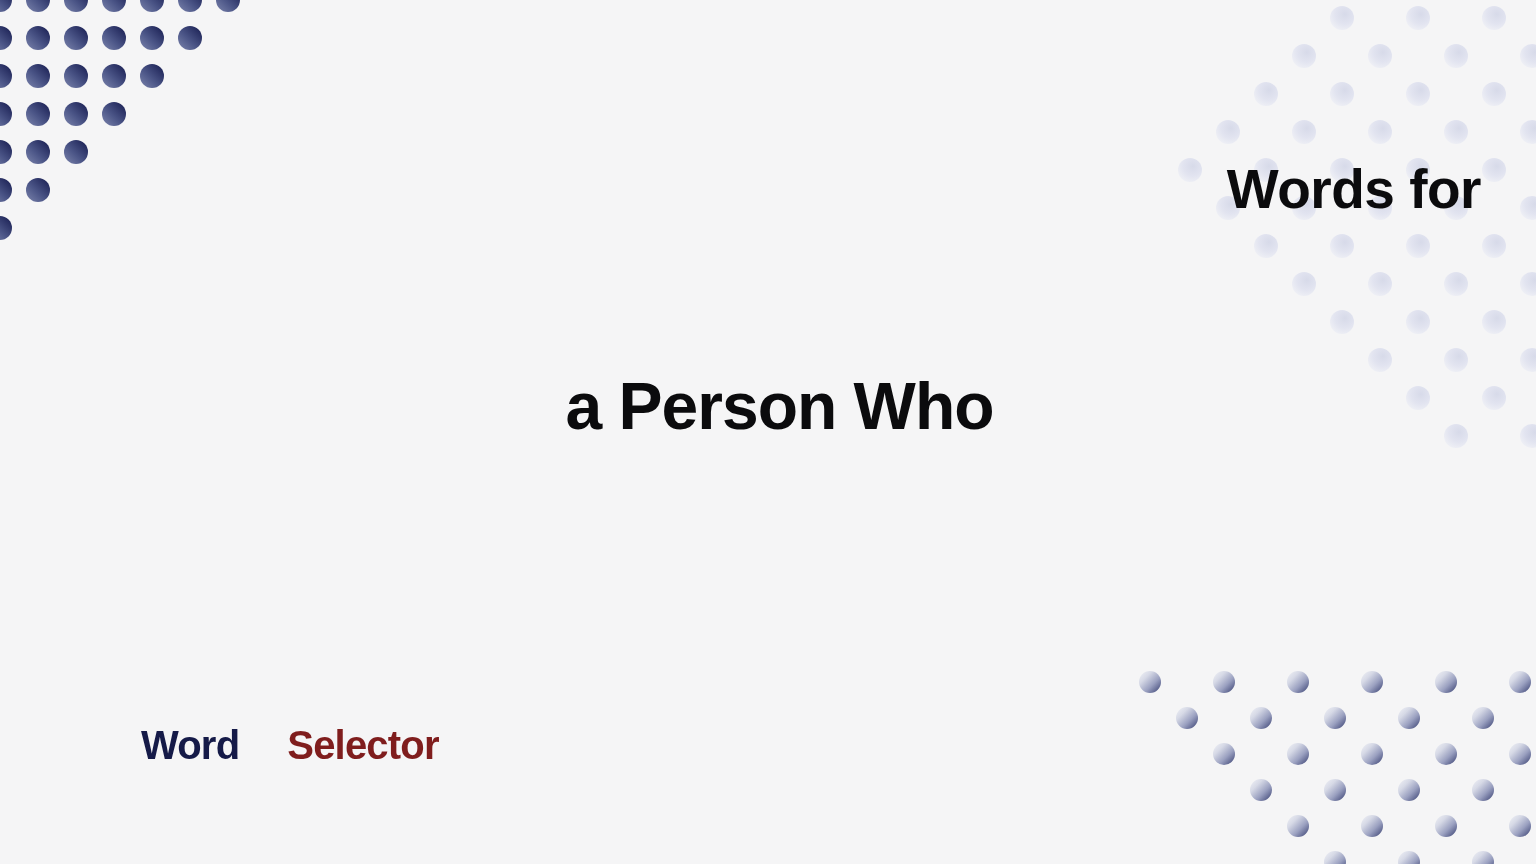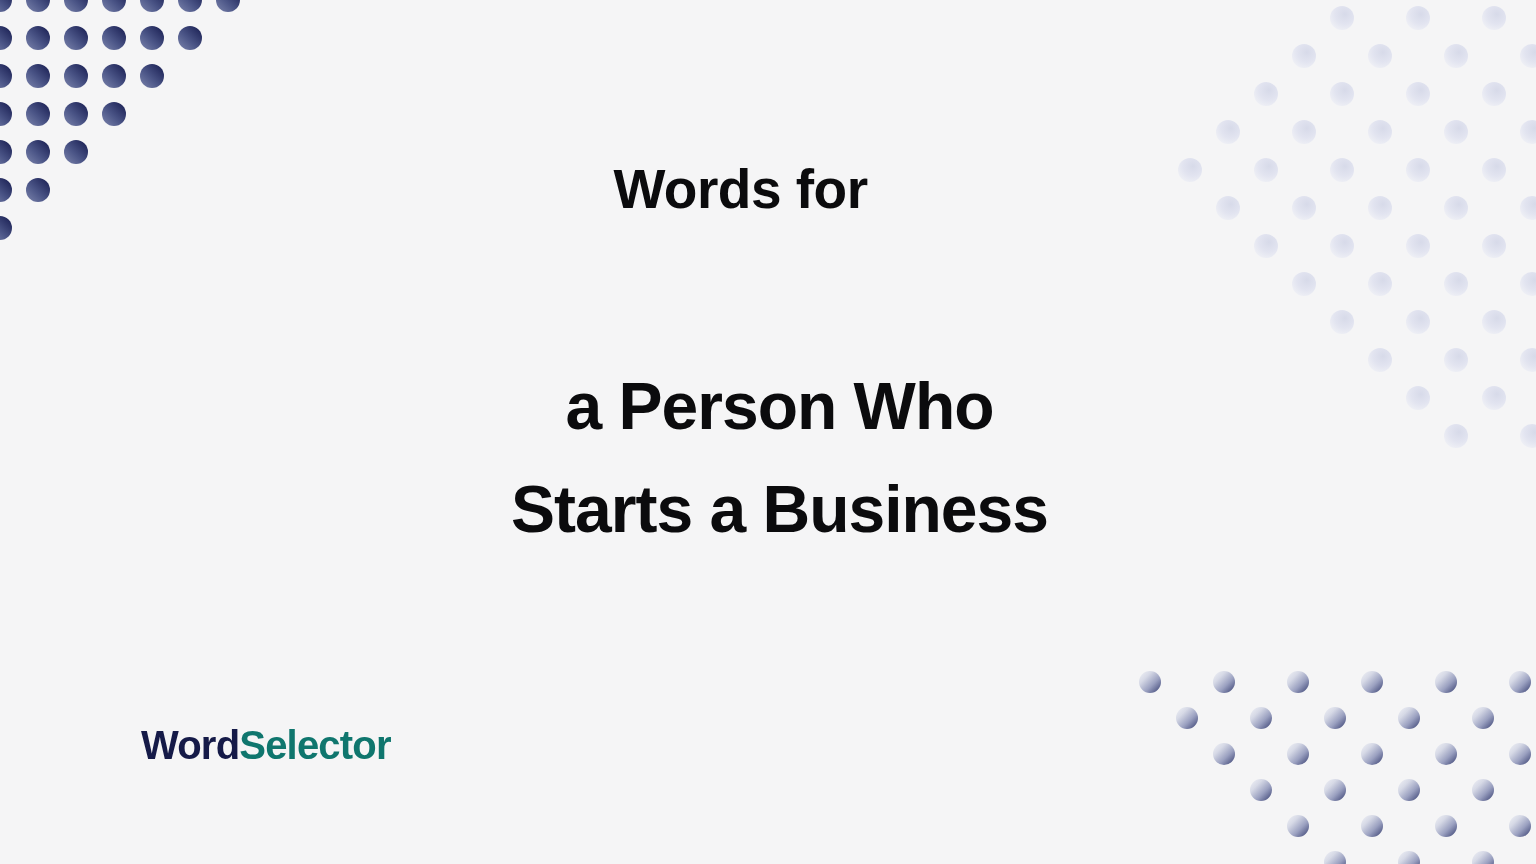--- a/index.html
+++ b/index.html
@@ -43,21 +43,21 @@
     top: 0;
     width: 1536px;
     height: 864px;
   }
 
   #eyebrow-title {
     position: absolute;
     left: 0;
     top: 152px;
     width: 1481px;
-    text-align: center;
+    text-align: right;
     font-size: 55px;
     font-weight: bold;
     line-height: 74px;
     letter-spacing: -0.5px;
     color: #0b0b0d;
     white-space: pre;
   }
 
   #main-heading {
     position: absolute;
@@ -81,21 +81,21 @@
     position: absolute;
     left: 101px;
     top: 719px;
     font-size: 40px;
     font-weight: bold;
     letter-spacing: -0.8px;
     line-height: 52px;
     white-space: pre;
   }
   .brand-primary   { color: #151a48; margin-left: 40px; }
-  .brand-secondary { color: #0f766e; }
+  .brand-secondary { color: #7f1d1d; margin-left: 48px; }
 </style>
 </head>
 <body>
 
 <div id="stage">
 
   <div class="dot-layer" id="deco-top-left">
     <svg width="300" height="280" viewBox="0 0 300 280" xmlns="http://www.w3.org/2000/svg">
       <defs>
         <linearGradient id="gradTL" x1="0" y1="1" x2="1" y2="0">
@@ -265,19 +265,18 @@
       </g>
     </svg>
   </div>
 
   <div id="content">
 
     <div id="eyebrow-title">Words for</div>
 
     <h1 id="main-heading">
       <span class="heading-line">a Person Who</span>
-      <span class="heading-line">Starts a Business</span>
     </h1>
 
     <div id="brand-logo"><span class="brand-primary">Word</span><span class="brand-secondary">Selector</span></div>
 
   </div>
 </div>
 
 </body></html>

